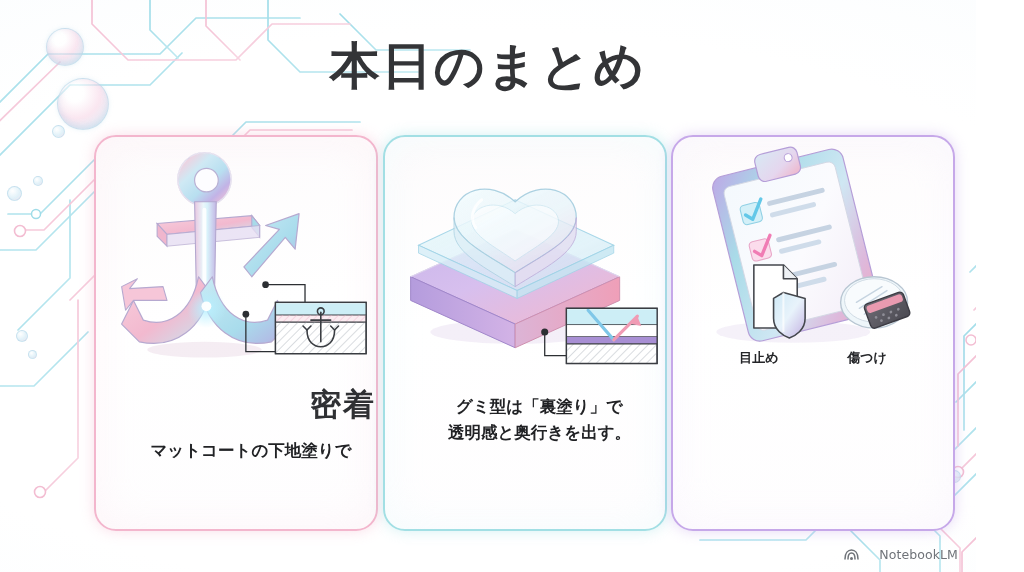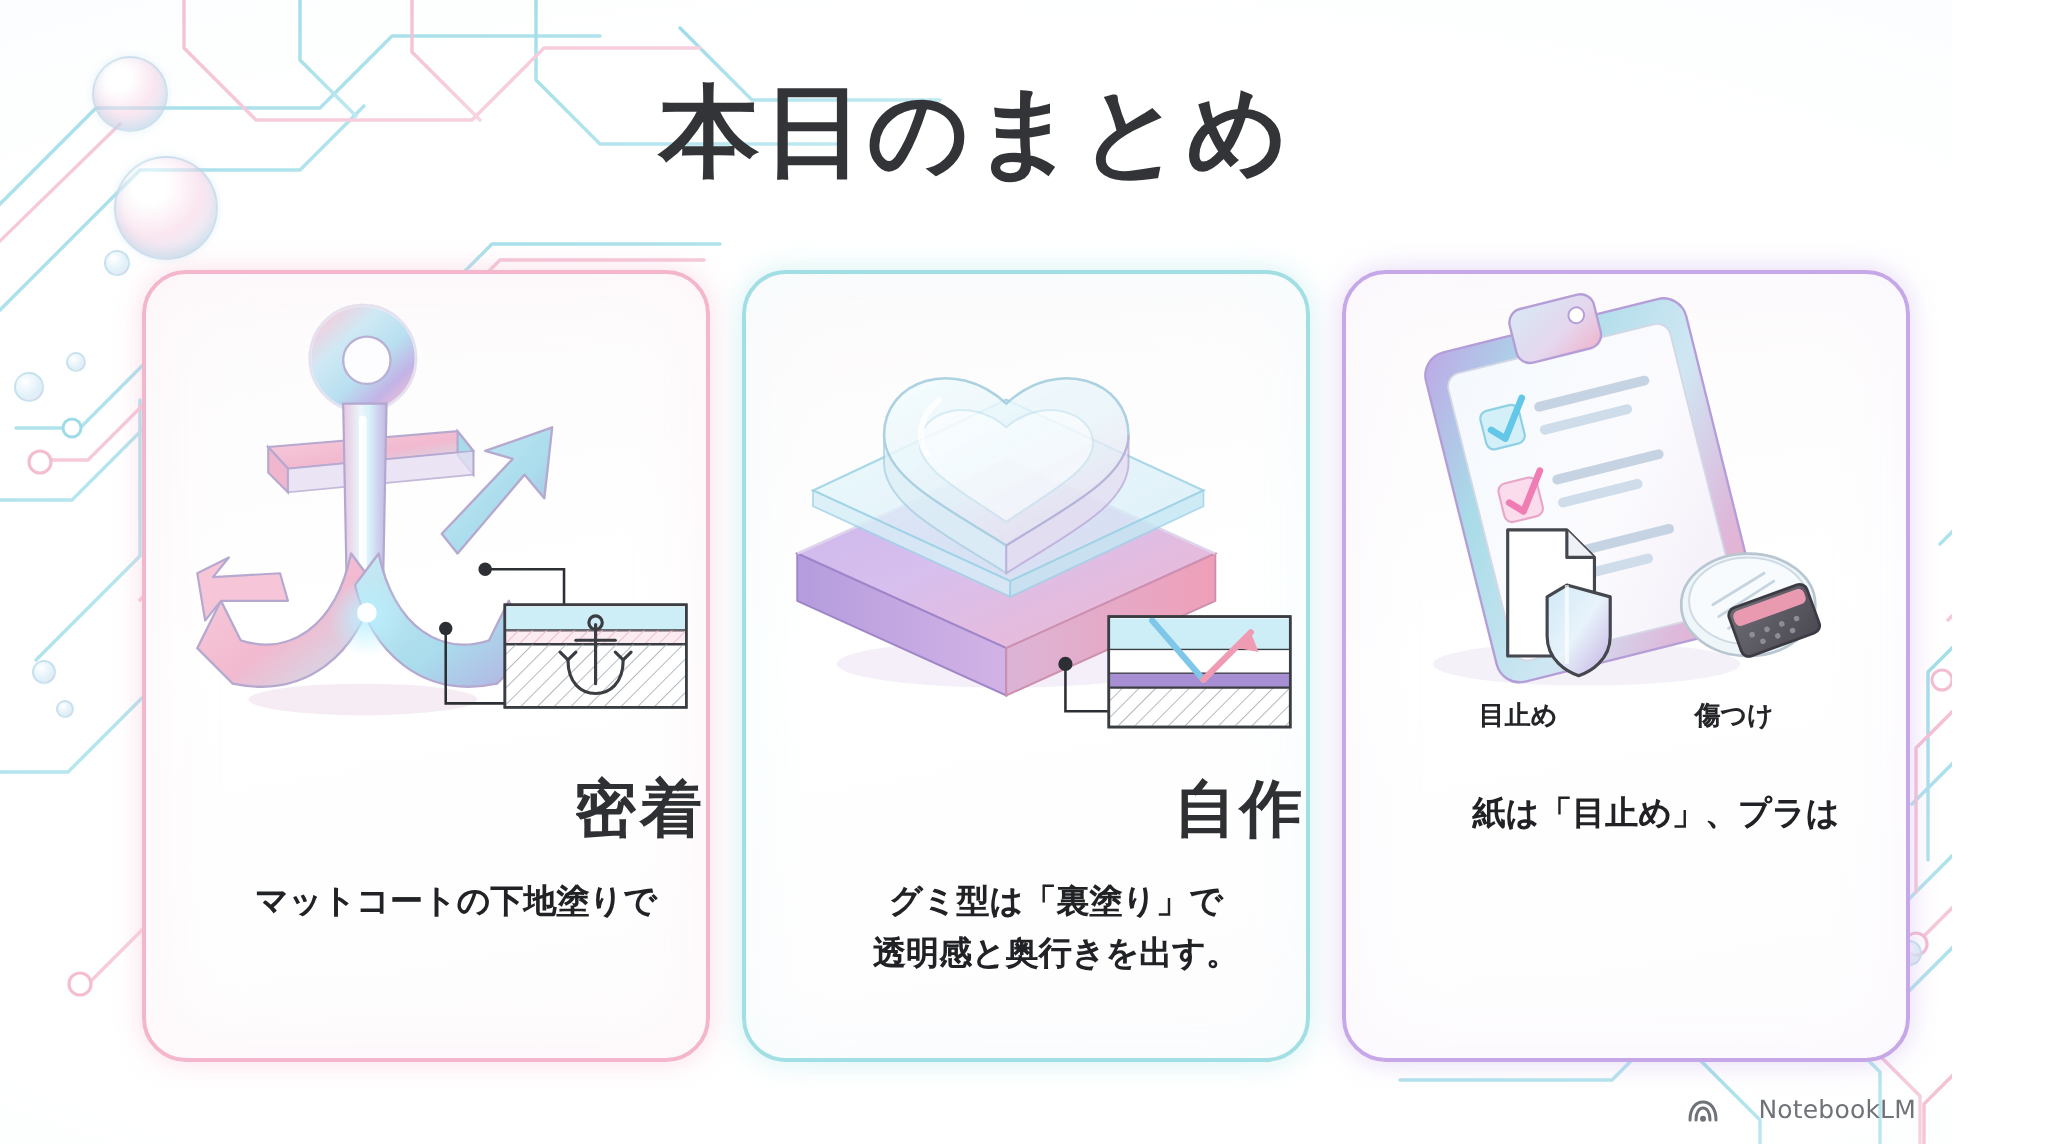--- a/index.html
+++ b/index.html
@@ -84,21 +84,21 @@
     width: 284px;
     height: 396px;
     border-radius: 22px;
     background: linear-gradient(170deg, #fdfbfc 0%, #ffffff 45%, #fefdfe 100%);
     position: relative;
     display: flex;
     flex-direction: column;
     align-items: flex-end;
     overflow: hidden;
   }
-  .card.c1 { border: 2.5px solid #f3b6cd; box-shadow: 0 0 14px rgba(243,182,205,0.45), inset 0 0 40px rgba(253,240,245,0.6); }
+  .card.c1 { border: 2.5px solid #f3b6cd; box-shadow: 0 0 14px rgba(243,182,205,0.45), inset 0 0 40px rgba(253,240,245,0.6); margin-left: 23px; }
   .card.c2 { border: 2.5px solid #a2dfe4; box-shadow: 0 0 14px rgba(162,223,228,0.45), inset 0 0 40px rgba(240,252,253,0.6); }
   .card.c3 { border: 2.5px solid #c6a8e9; box-shadow: 0 0 14px rgba(198,168,233,0.45), inset 0 0 40px rgba(249,244,254,0.6); }
 
   .card-art {
     width: 100%;
     height: 245px;
     position: relative;
     flex: none;
   }
   .card-art svg { position: absolute; top: 0; left: 0; width: 100%; height: 100%; }
@@ -134,21 +134,21 @@
     color: #242528;
   }
   .icon-caption { width: 72px; text-align: center; }
 
   
   .watermark {
     position: absolute;
     right: 18px;
     bottom: 10px;
     display: flex;
-    align-items: flex-end;
+    align-items: center;
     gap: 20px;
     color: #6f7379;
     font-size: 12.5px;
     letter-spacing: 0.1px;
   }
   .watermark svg { display: block; }
 </style>
 </head>
 <body>
 
@@ -422,21 +422,20 @@
             <rect x="184" y="208" width="92" height="20" fill="url(#hatchB)" opacity="0.75"></rect>
             <line x1="184" y1="208" x2="276" y2="208" stroke="#3a3d42" stroke-width="1.2"></line>
 
             <path d="M 206 174 L 232 204" stroke="#7fc7e8" stroke-width="3.2" stroke-linecap="round"></path>
             <path d="M 232 204 L 256 180" stroke="#f09bb4" stroke-width="3.2" stroke-linecap="round"></path>
             <path d="M 256 180 L 250 188 L 260 190 Z" fill="#f09bb4"></path>
             <rect x="184" y="172" width="92" height="56" fill="none" stroke="#3a3d42" stroke-width="1.3"></rect>
           </g>
         </svg>
       </div>
-      <div class="card-heading">自作</div>
       <div class="card-desc">
         <div>グミ型は「裏塗り」で</div>
         <div>透明感と奥行きを出す。</div>
       </div>
     </div>
 
     <div class="card c3">
       <div class="card-art">
         <svg viewBox="0 0 284 245" xmlns="http://www.w3.org/2000/svg">
           <defs>
@@ -527,21 +526,20 @@
             </g>
           </g>
         </svg>
 
         <div class="icon-caption-row">
           <div class="icon-caption">目止め</div>
           <div class="icon-caption">傷つけ</div>
         </div>
       </div>
       <div class="card-desc">
-        <div>紙は「目止め」、プラは</div>
       </div>
     </div>
 
   </div>
 
   <div class="watermark">
     <span>
       <svg width="15" height="13" viewBox="0 0 15 13" xmlns="http://www.w3.org/2000/svg">
         <path d="M1 11 C1 5 4 2 7.5 2 C11 2 14 5 14 11" fill="none" stroke="#6f7379" stroke-width="1.5" stroke-linecap="round"></path>
         <path d="M4 11 C4 7 5.6 5 7.5 5 C9.4 5 11 7 11 11" fill="none" stroke="#6f7379" stroke-width="1.5" stroke-linecap="round"></path>

